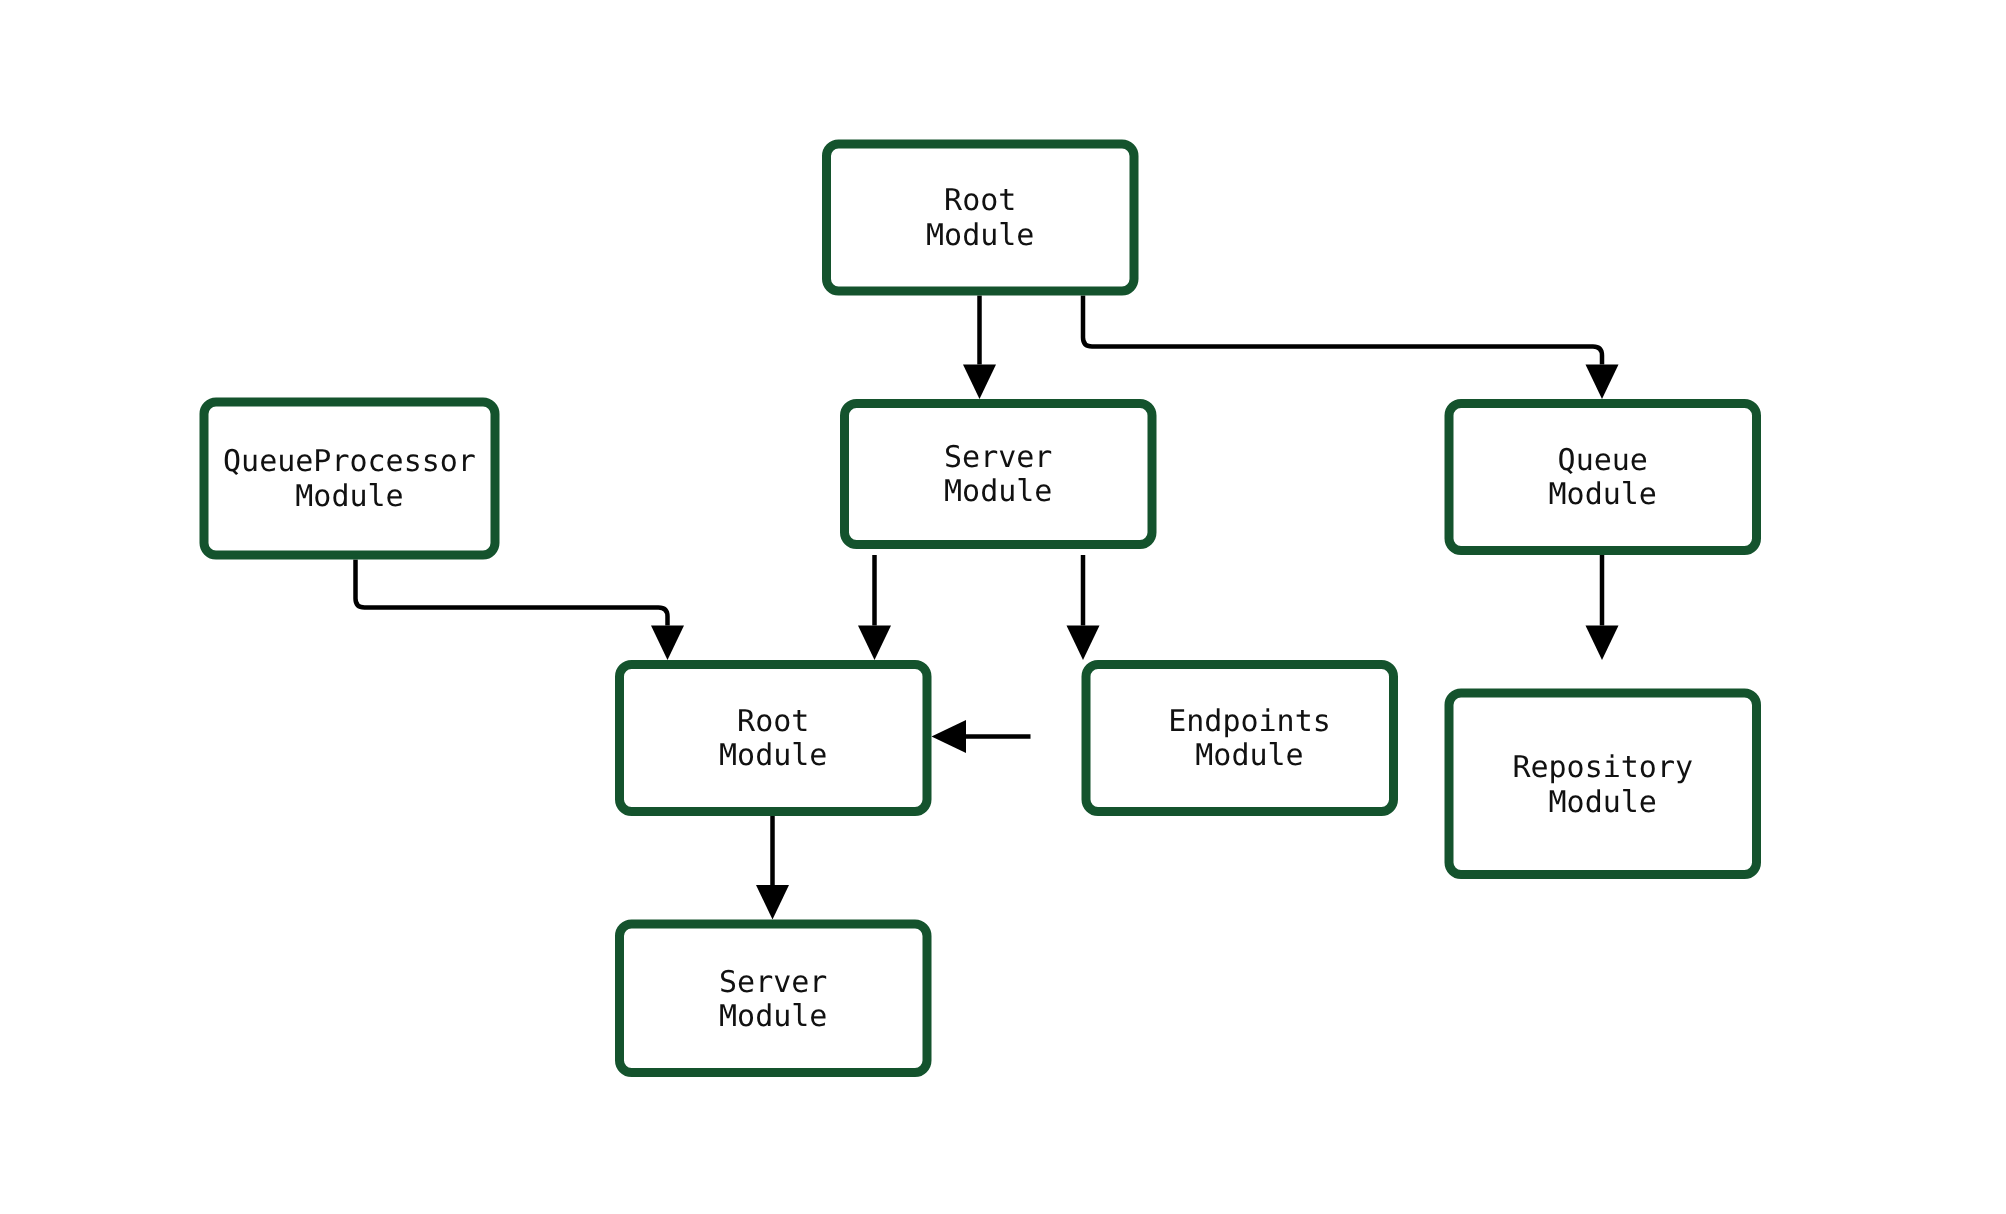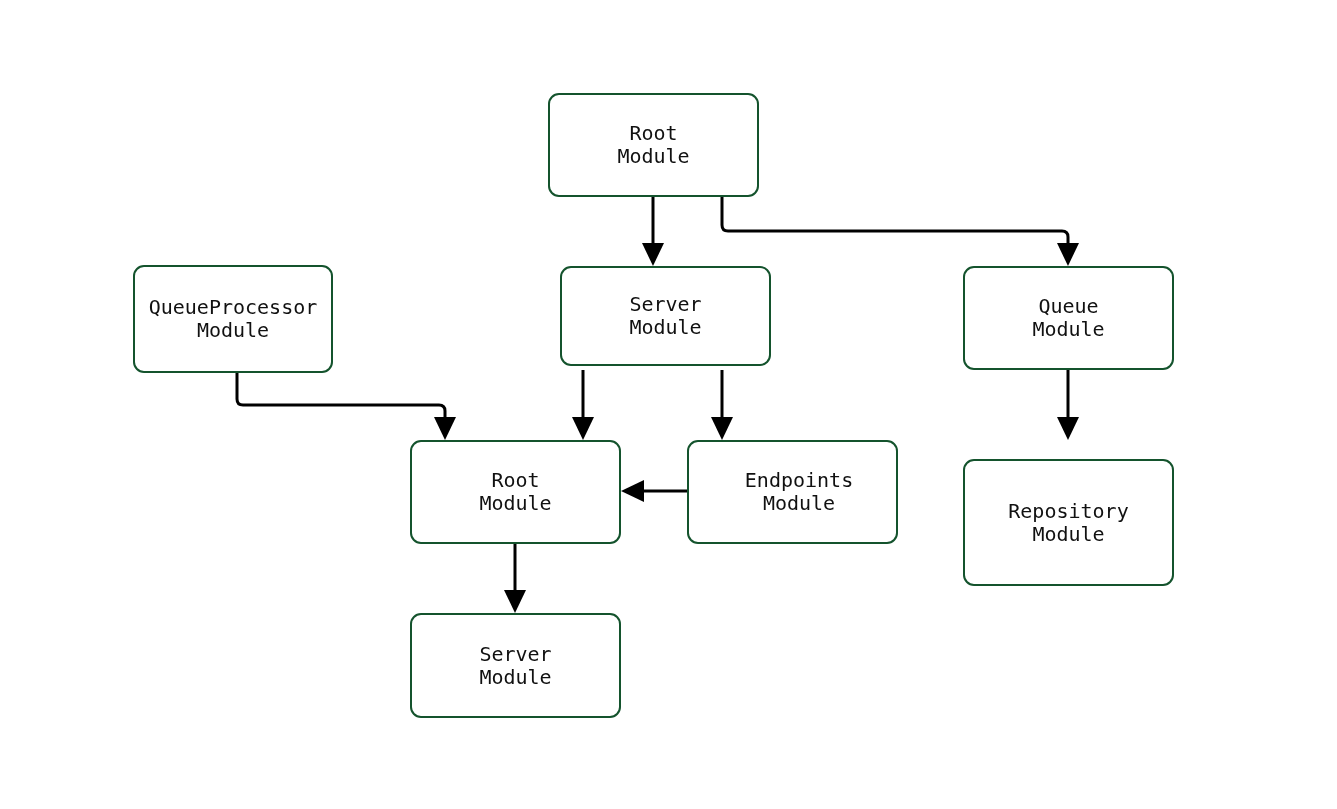--- a/index.html
+++ b/index.html
@@ -24,21 +24,21 @@
     position: absolute;
     left: 0;
     top: 0;
     width: 1337px;
     height: 809px;
   }
   .node {
     position: absolute;
     box-sizing: border-box;
     background: #ffffff;
-    border: 2px solid #14532d;
+    border: 6px solid #14532d;
     border-radius: 11px;
     display: flex;
     flex-direction: column;
     align-items: center;
     justify-content: center;
     z-index: 2;
   }
   .node-label {
     font-family: "DejaVu Sans Mono", "Liberation Mono", monospace;
     font-size: 20px;
@@ -96,21 +96,21 @@
   <div class="node" style="left: 963px; top: 266px; width: 211px; height: 104px;">
     <span class="node-label">Queue</span>
     <span class="node-label">Module</span>
   </div>
 
   <div class="node" style="left: 410px; top: 440px; width: 211px; height: 104px;">
     <span class="node-label">Root</span>
     <span class="node-label">Module</span>
   </div>
 
-  <div class="node" style="left: 687px; top: 440px; width: 211px; height: 104px; padding-left: 13px;">
+  <div class="node" style="left: 721px; top: 440px; width: 211px; height: 104px; padding-left: 13px;">
     <span class="node-label">Endpoints</span>
     <span class="node-label">Module</span>
   </div>
 
   <div class="node" style="left: 963px; top: 459px; width: 211px; height: 127px; align-items: center;">
     <span class="node-label">Repository</span>
     <span class="node-label">Module</span>
   </div>
 
   <div class="node" style="left: 410px; top: 613px; width: 211px; height: 105px;">

